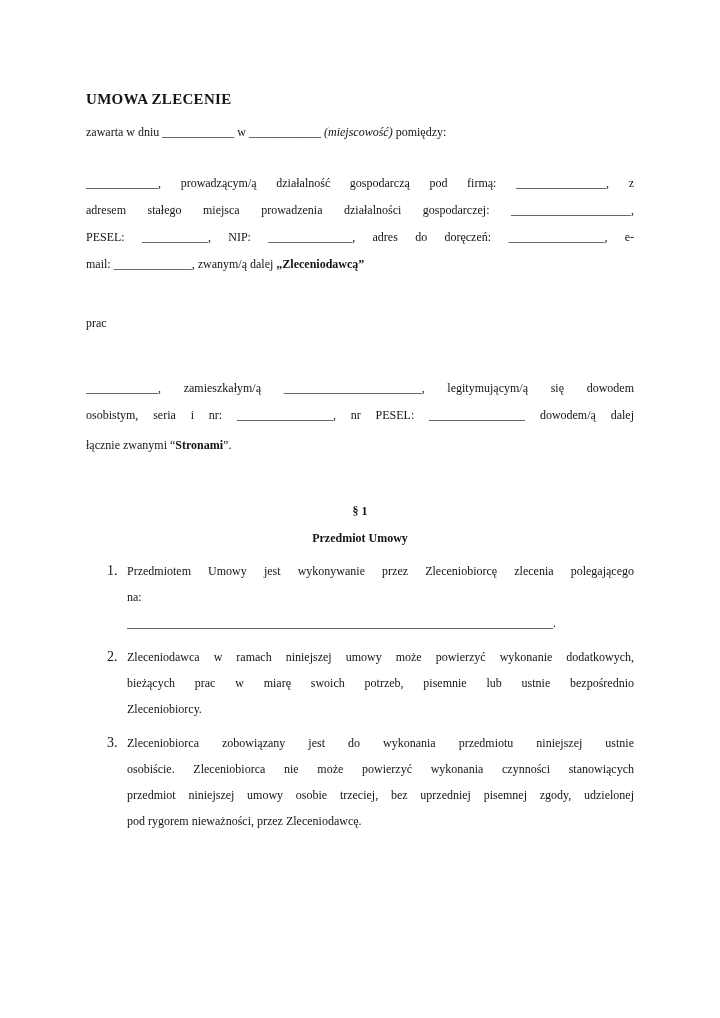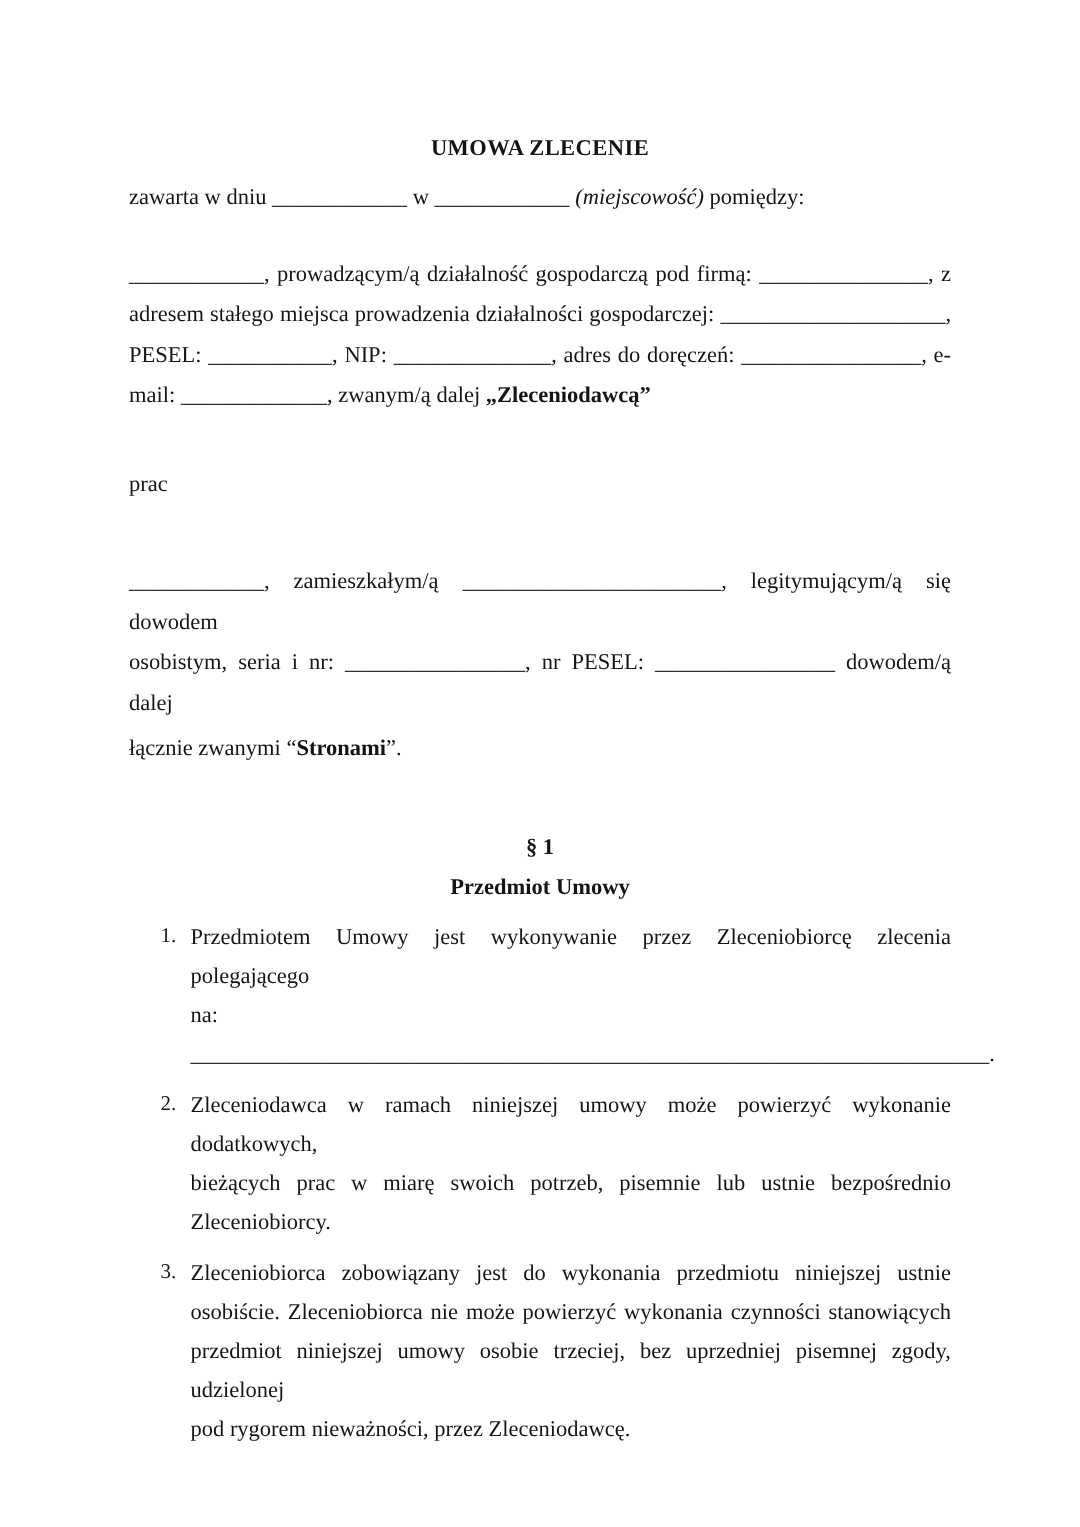--- a/index.html
+++ b/index.html
@@ -12,29 +12,28 @@
     font-family: "Liberation Serif", "DejaVu Serif", serif;
     overflow: hidden;
   }
   .page {
     width: 720px;
     height: 1018px;
     padding: 86px 86px 0 86px;
     background: #ffffff;
   }
   .doc-title {
-    text-align: center;
     font-weight: bold;
     font-size: 15px;
     line-height: 27px;
     letter-spacing: 0.3px;
     margin-bottom: 6px;
   }
   .line, .pline {
-    font-size: 15px;
+    font-size: 12px;
     line-height: 27px;
   }
   .line.center { text-align: center; }
   .pline.j {
     text-align: justify;
     text-align-last: justify;
   }
   .b { font-weight: bold; }
   .i { font-style: italic; }
   .list-item {

